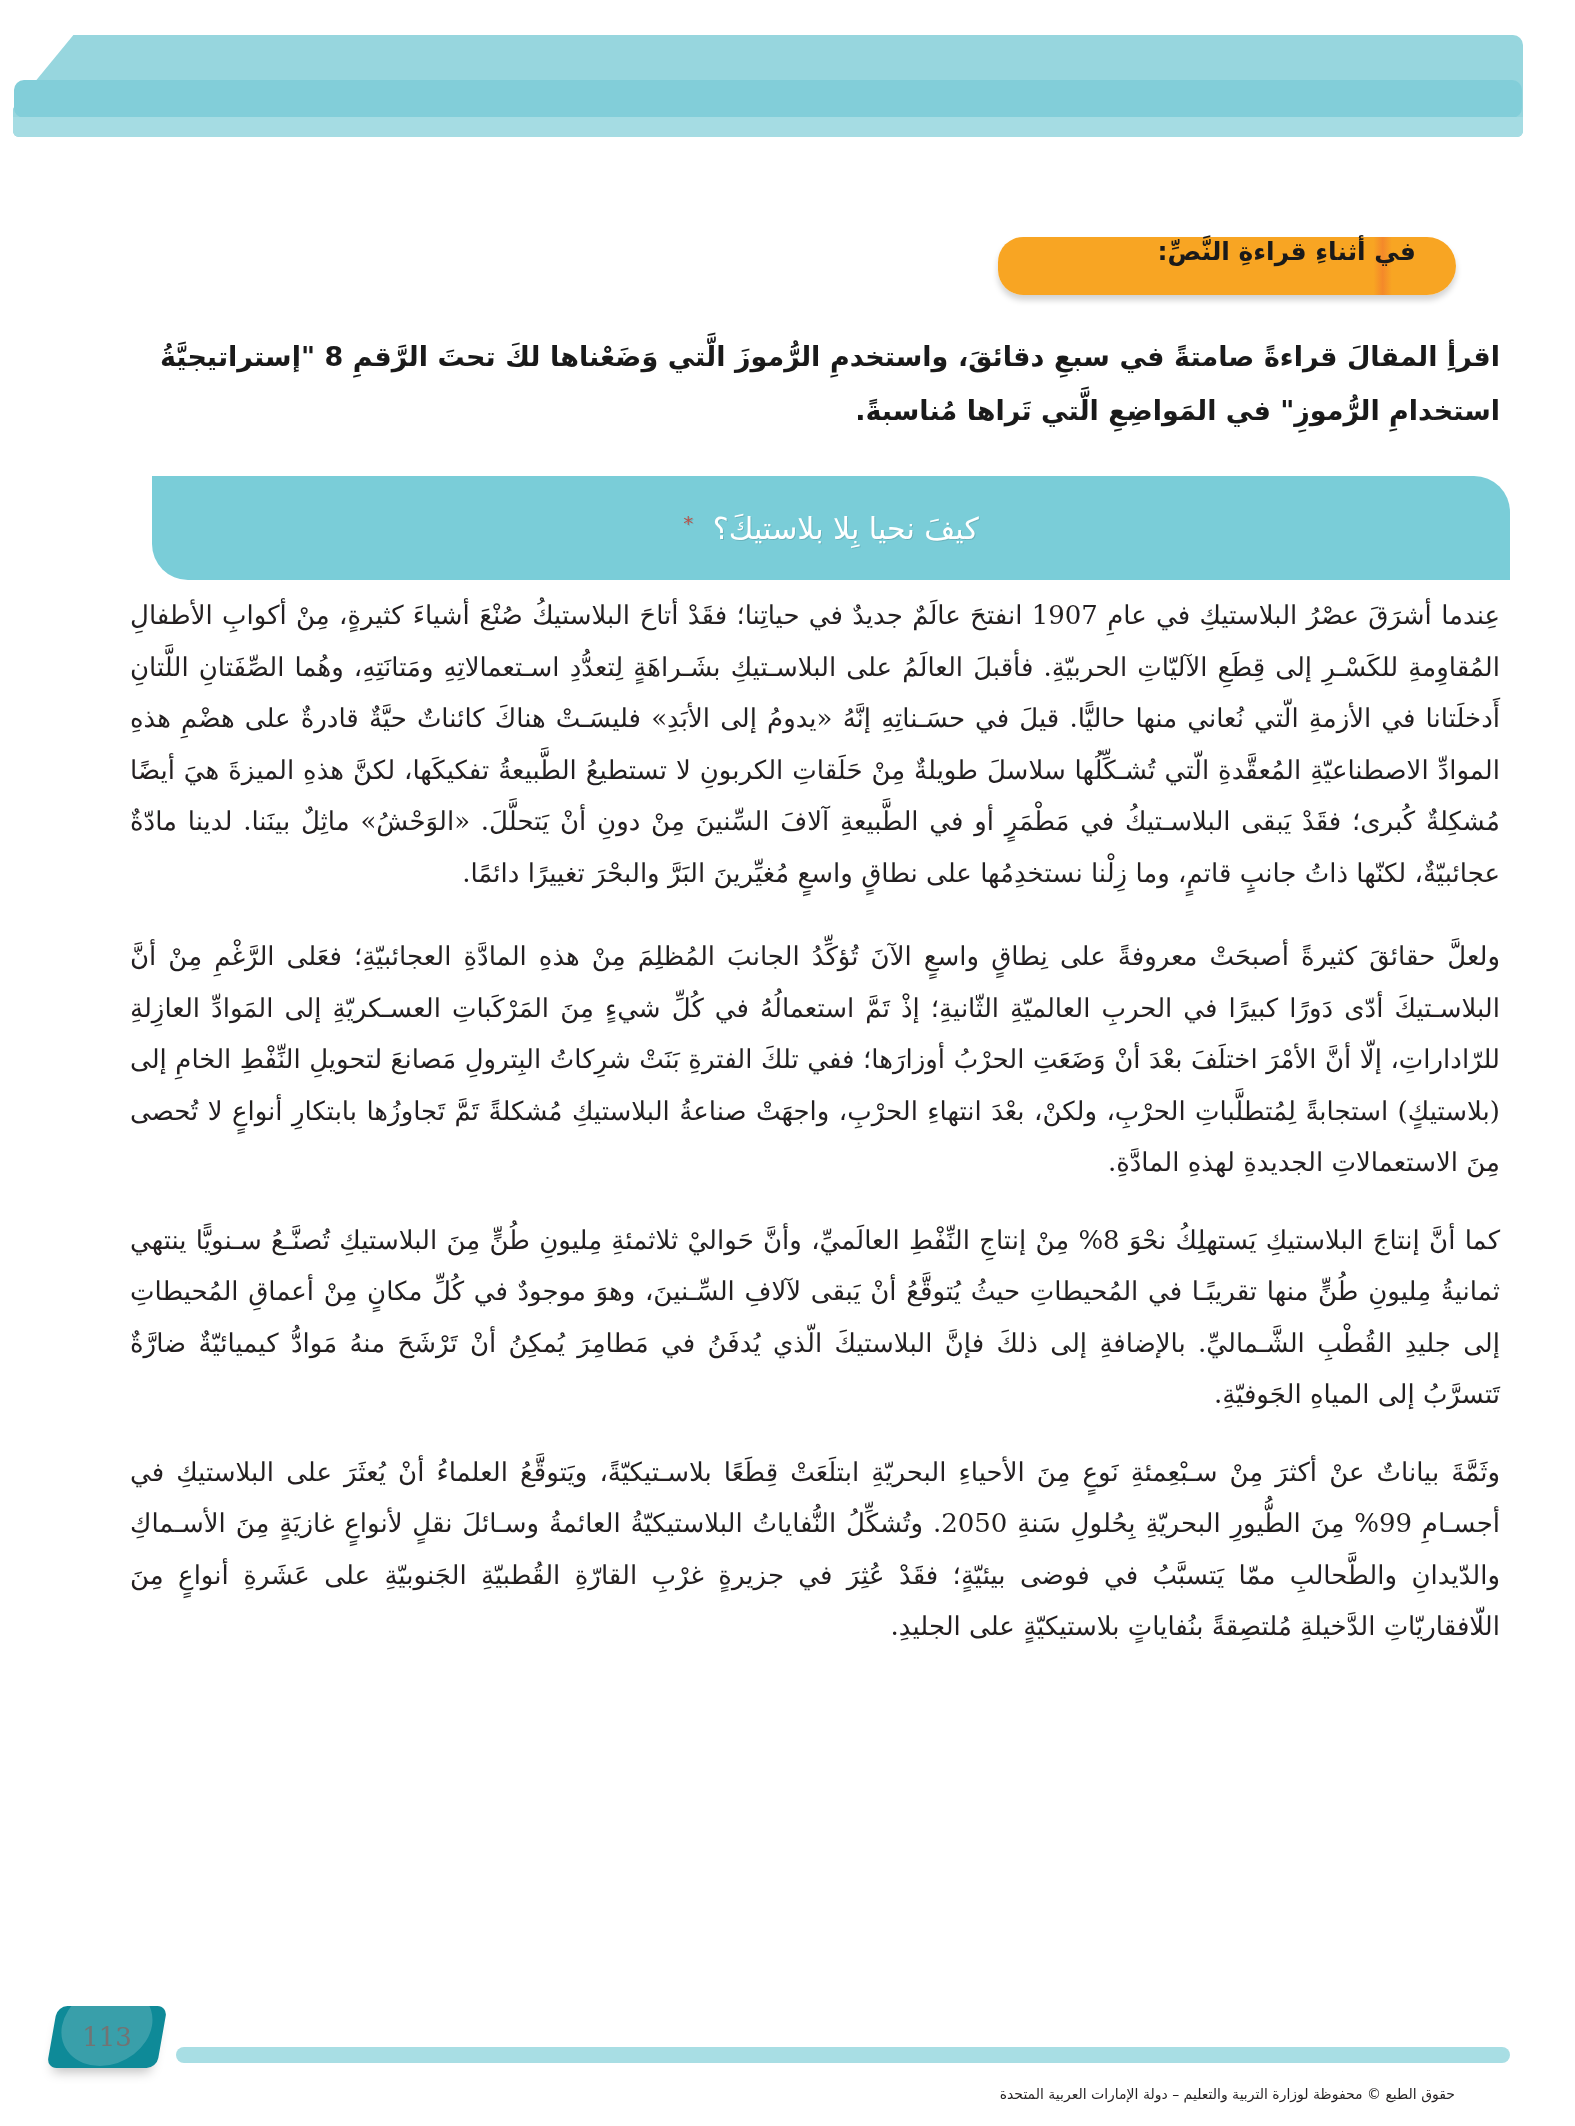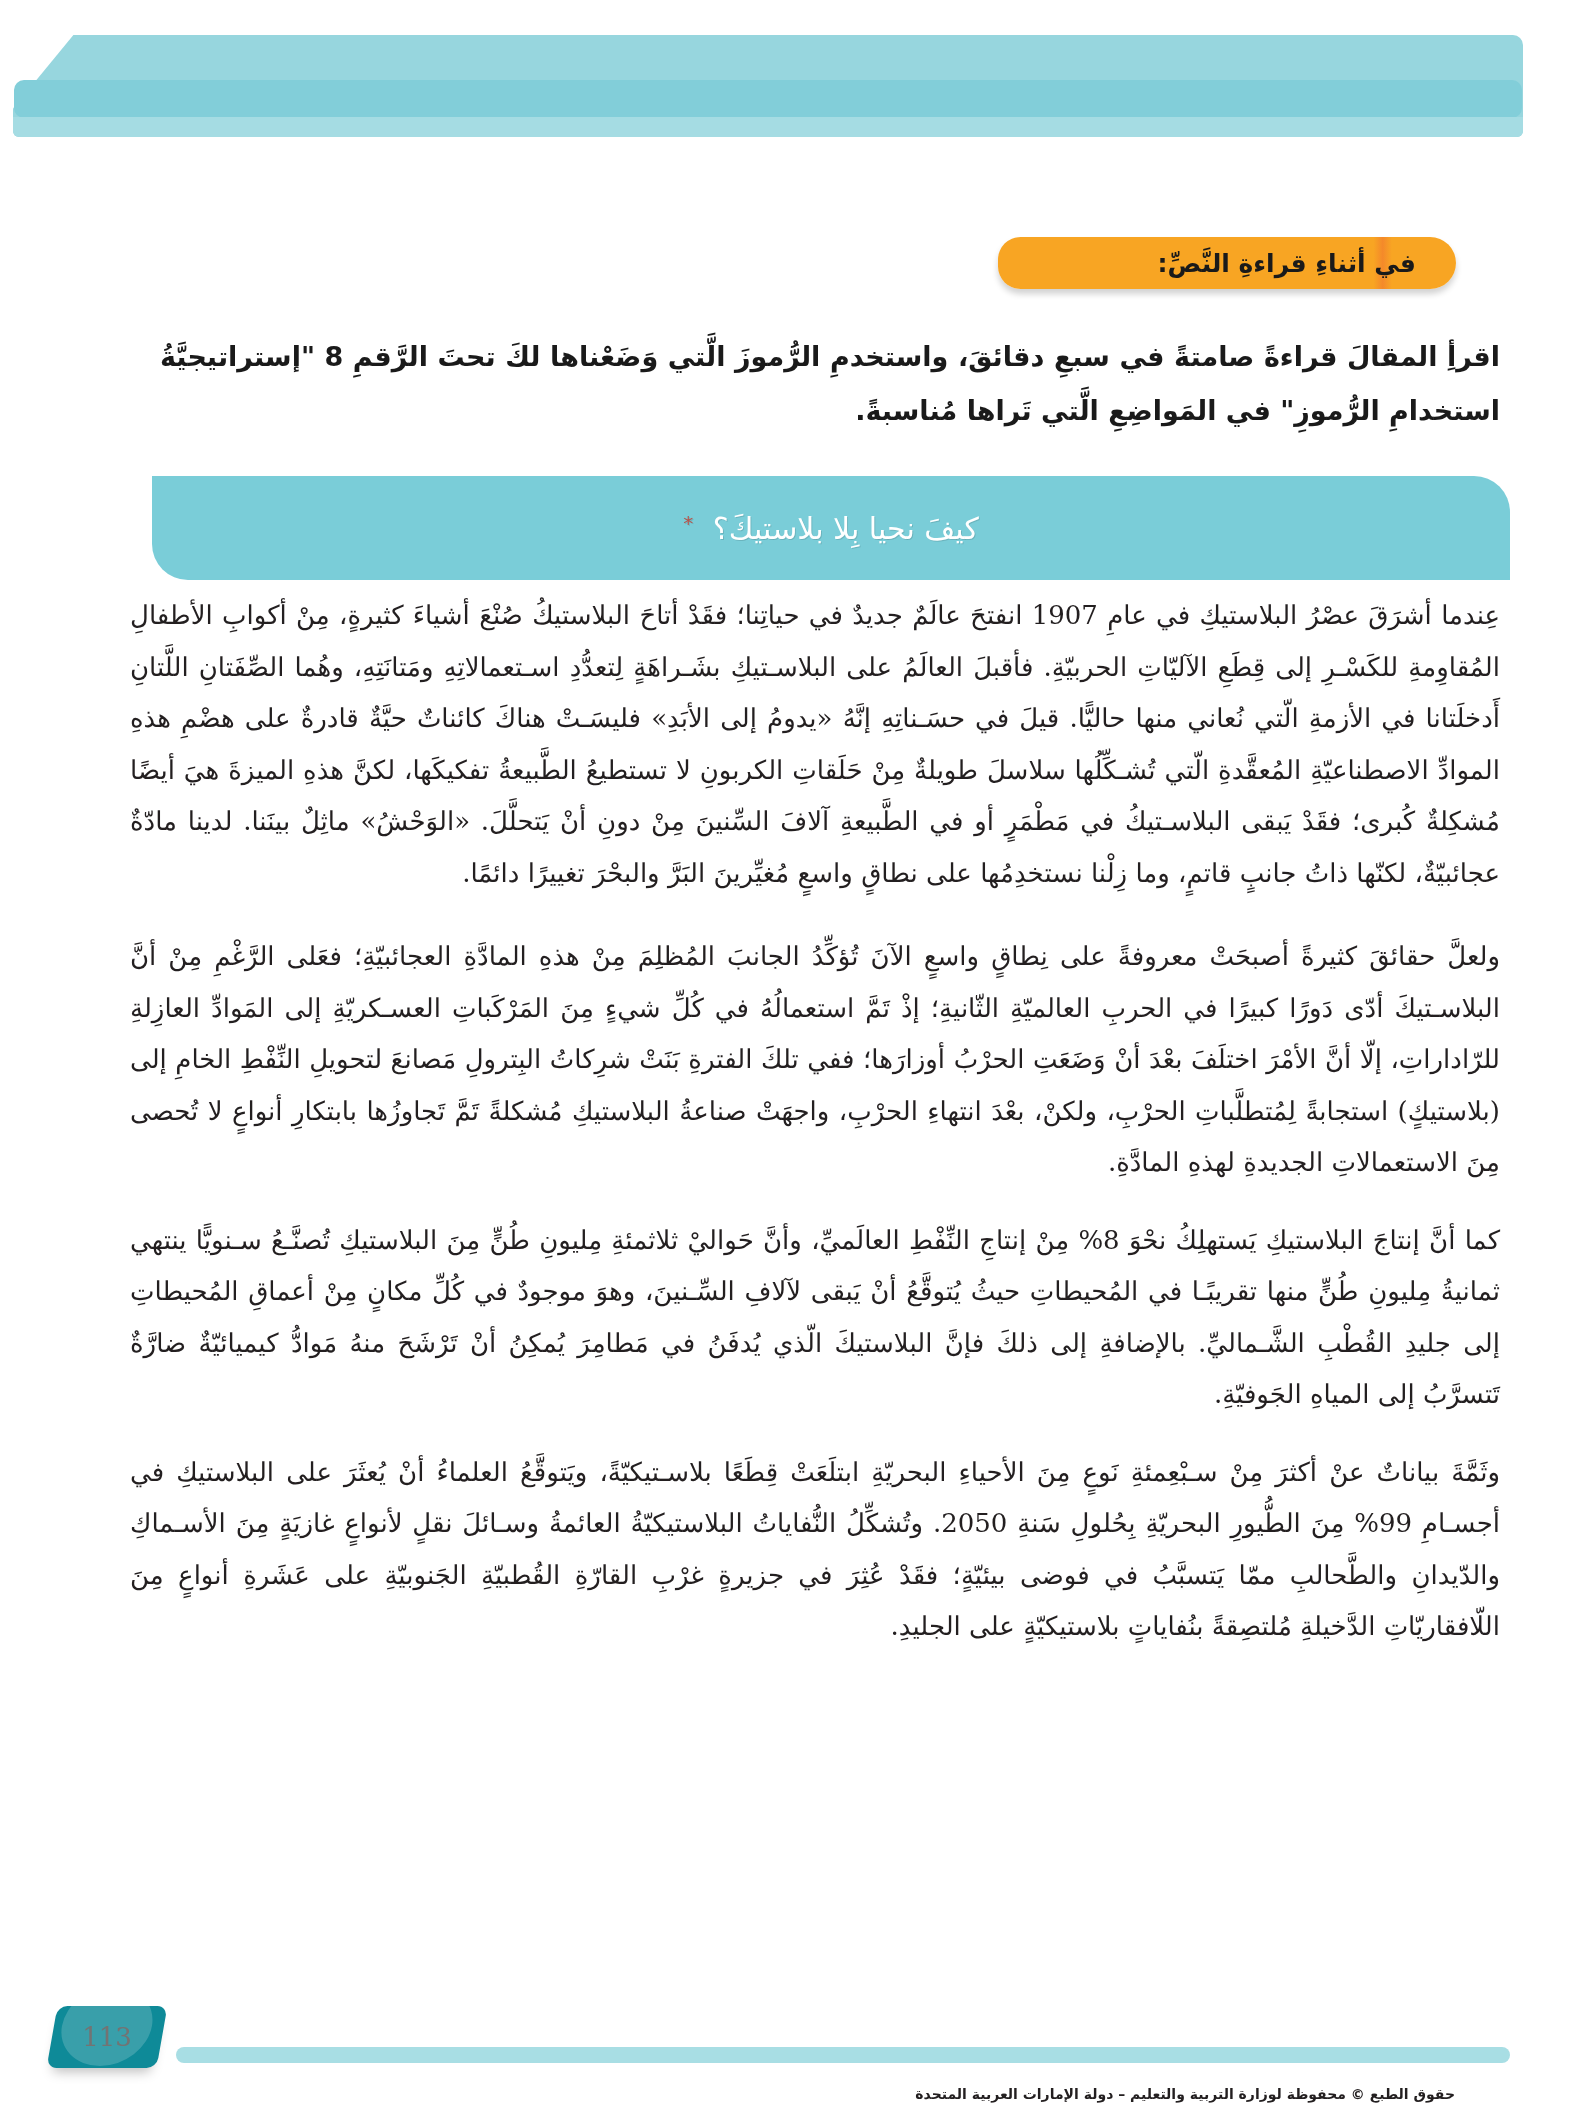--- a/index.html
+++ b/index.html
@@ -17,25 +17,25 @@
     position: absolute; left: 14px; top: 80px; width: 1508px; height: 38px;
     background: #82ced9; border-radius: 10px;
   }
   .top-banner .band-low {
     position: absolute; left: 13px; top: 117px; width: 1510px; height: 20px;
     background: #a5dce3; border-radius: 0 0 6px 6px;
   }
 
   
   .reading-tab {
-    position: absolute; left: 998px; top: 237px; width: 458px; height: 52px;
+    position: absolute; left: 998px; top: 237px; width: 458px; height: 58px;
     background: linear-gradient(90deg, #f8a523 0%, #f8a523 82%, #f4892a 84%, #f8a523 86%);
     border-radius: 26px 30px 30px 26px;
     box-shadow: 0 5px 6px rgba(0,0,0,0.18);
-    display: flex; align-items: center; justify-content: flex-start;
+    display: flex; justify-content: flex-start;
     padding-right: 40px;
   }
   .reading-tab span {
     font-family: "DejaVu Sans", sans-serif; font-weight: bold; font-size: 25px; color: #1a1a1a;
   }
 
   
   .instruction {
     position: absolute; right: 75px; top: 330px; width: 1340px;
     font-weight: bold; font-size: 27px; line-height: 54px; text-align: justify; color: #1a1a1a;
@@ -80,21 +80,21 @@
     position: absolute; left: 52px; top: 2006px; width: 110px; height: 62px;
     display: flex; align-items: center; justify-content: center;
     font-family: "DejaVu Serif", serif; font-size: 26px; color: #737373; direction: ltr;
   }
   .footer-bar {
     position: absolute; left: 176px; top: 2047px; width: 1334px; height: 16px;
     background: #a8dee4; border-radius: 8px;
   }
   .copyright {
     position: absolute; right: 120px; top: 2086px;
-    font-size: 14px; color: #231f20; font-weight: bold;
+    font-size: 14px; color: #231f20;
   }
 </style>
 </head>
 <body>
 
 <div class="top-banner">
   <div class="band-back"></div>
   <div class="band-mid"></div>
   <div class="band-low"></div>
 </div>

